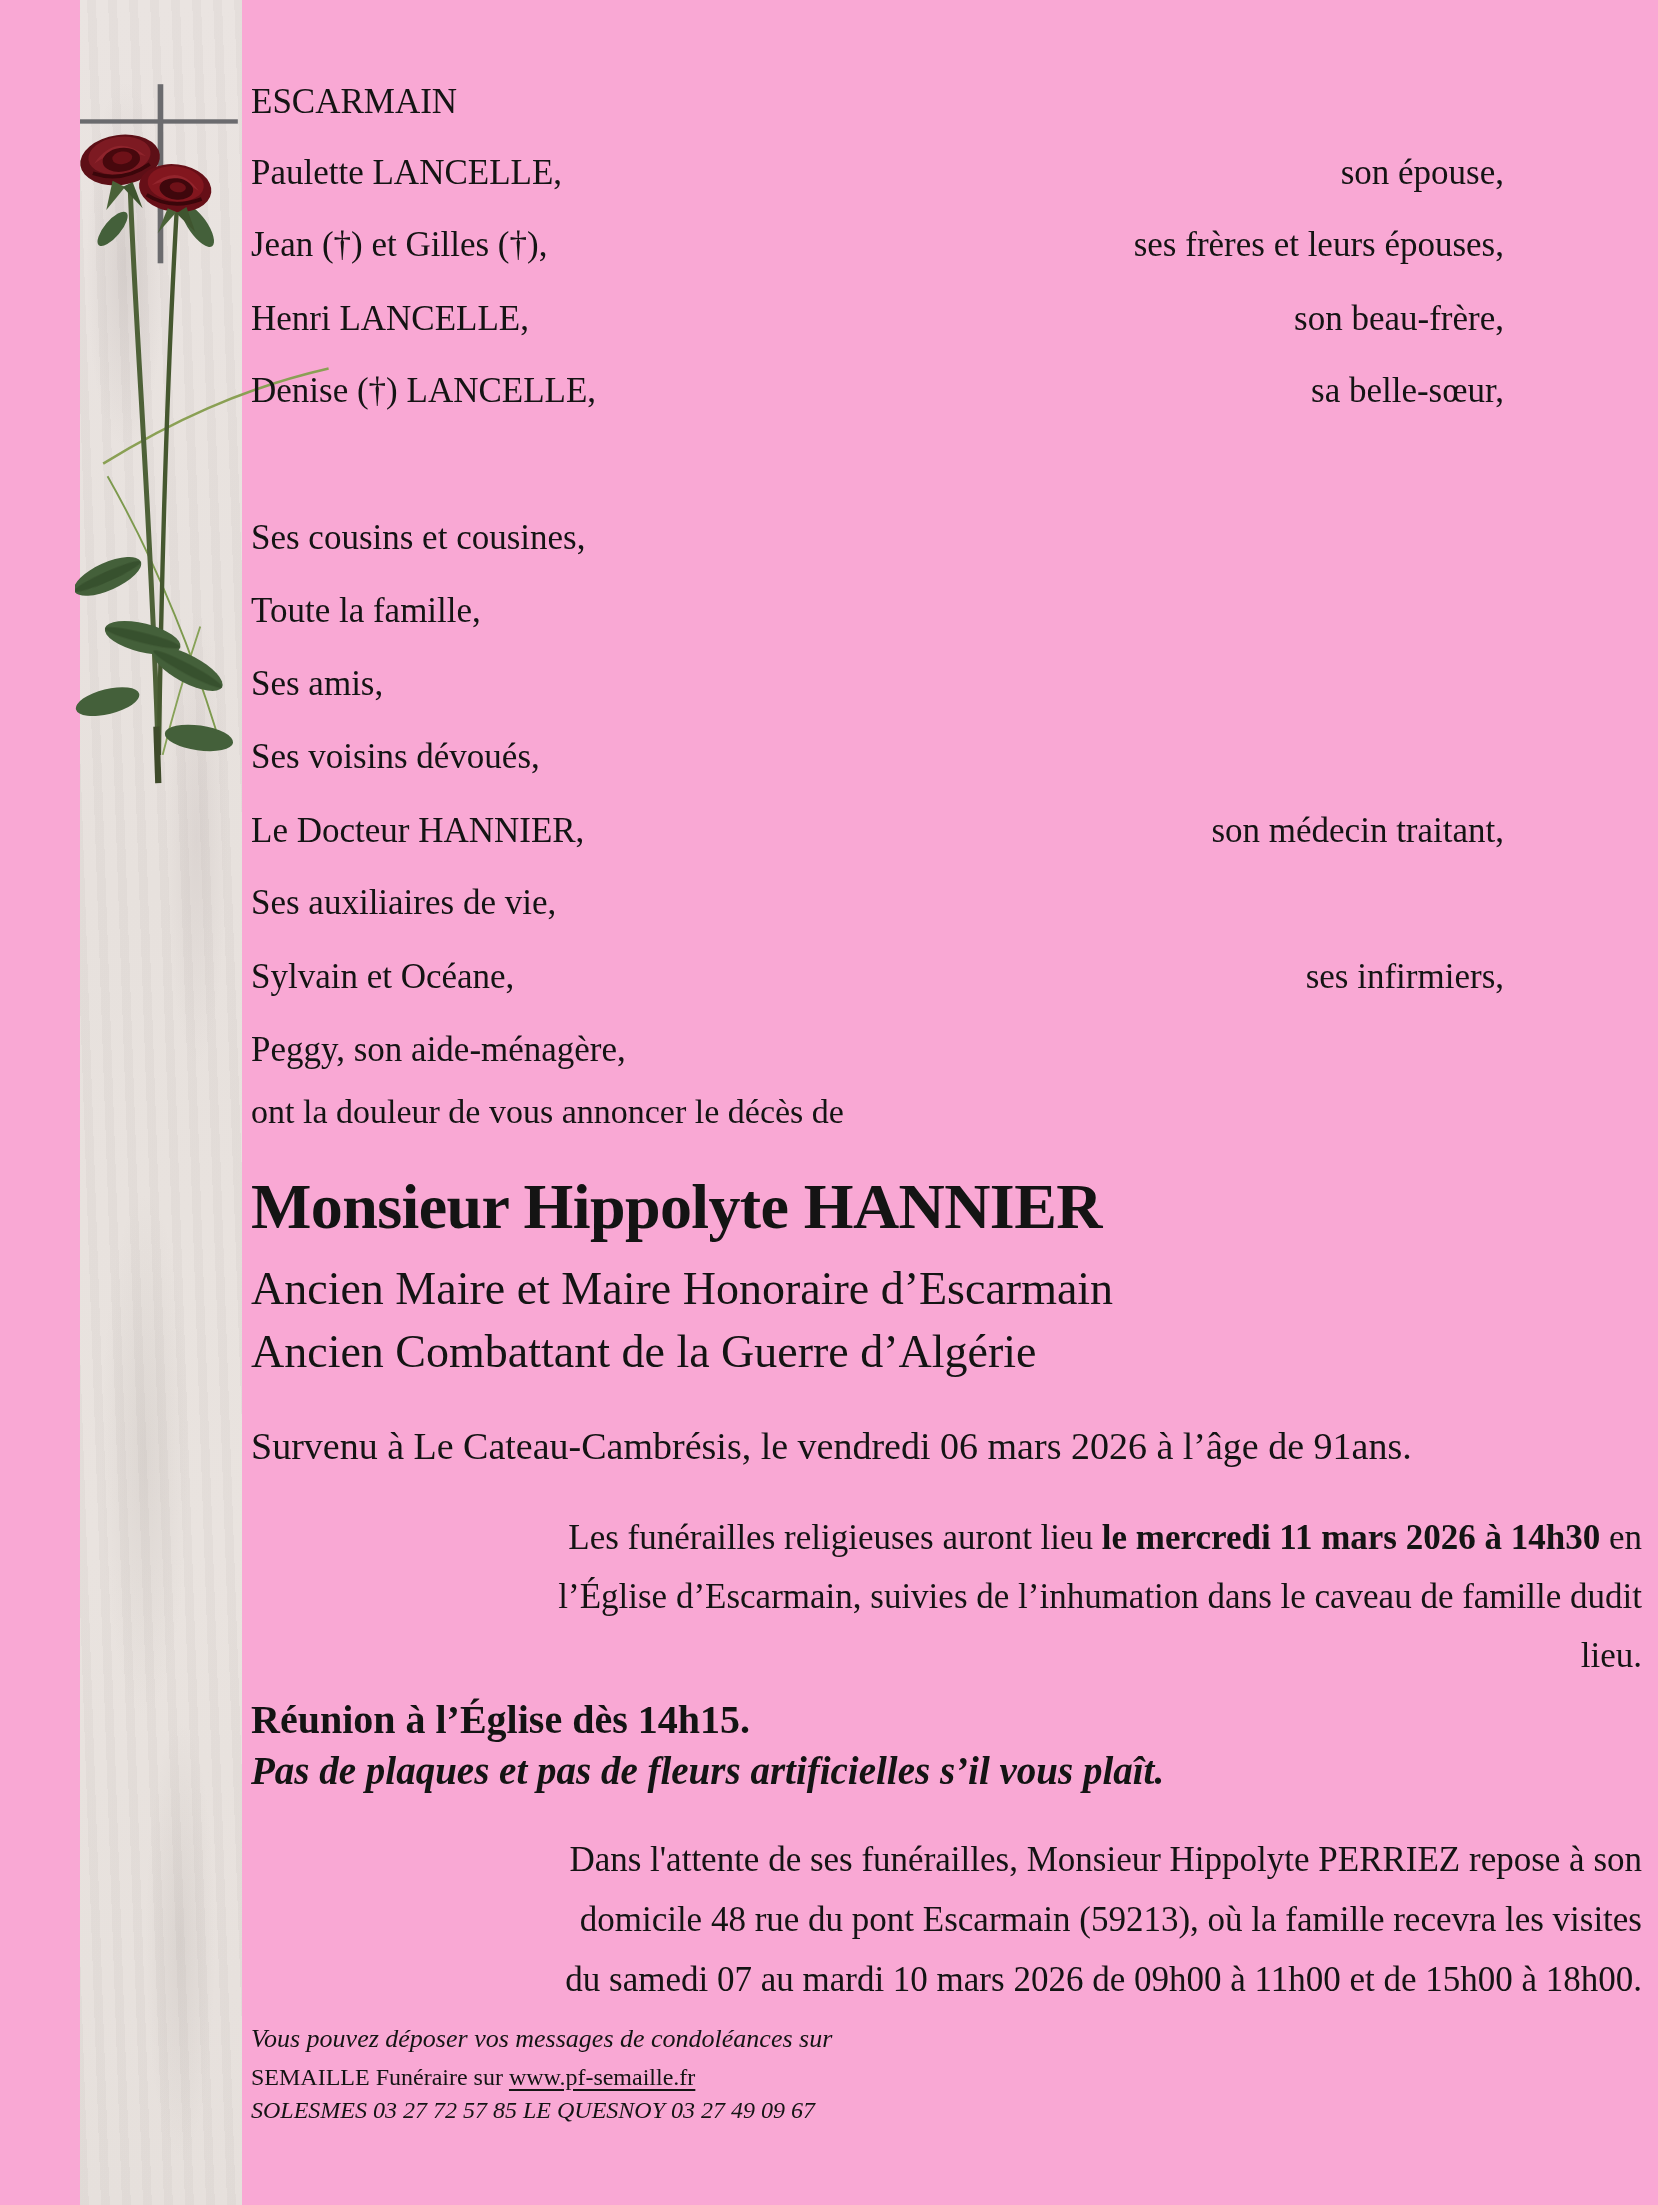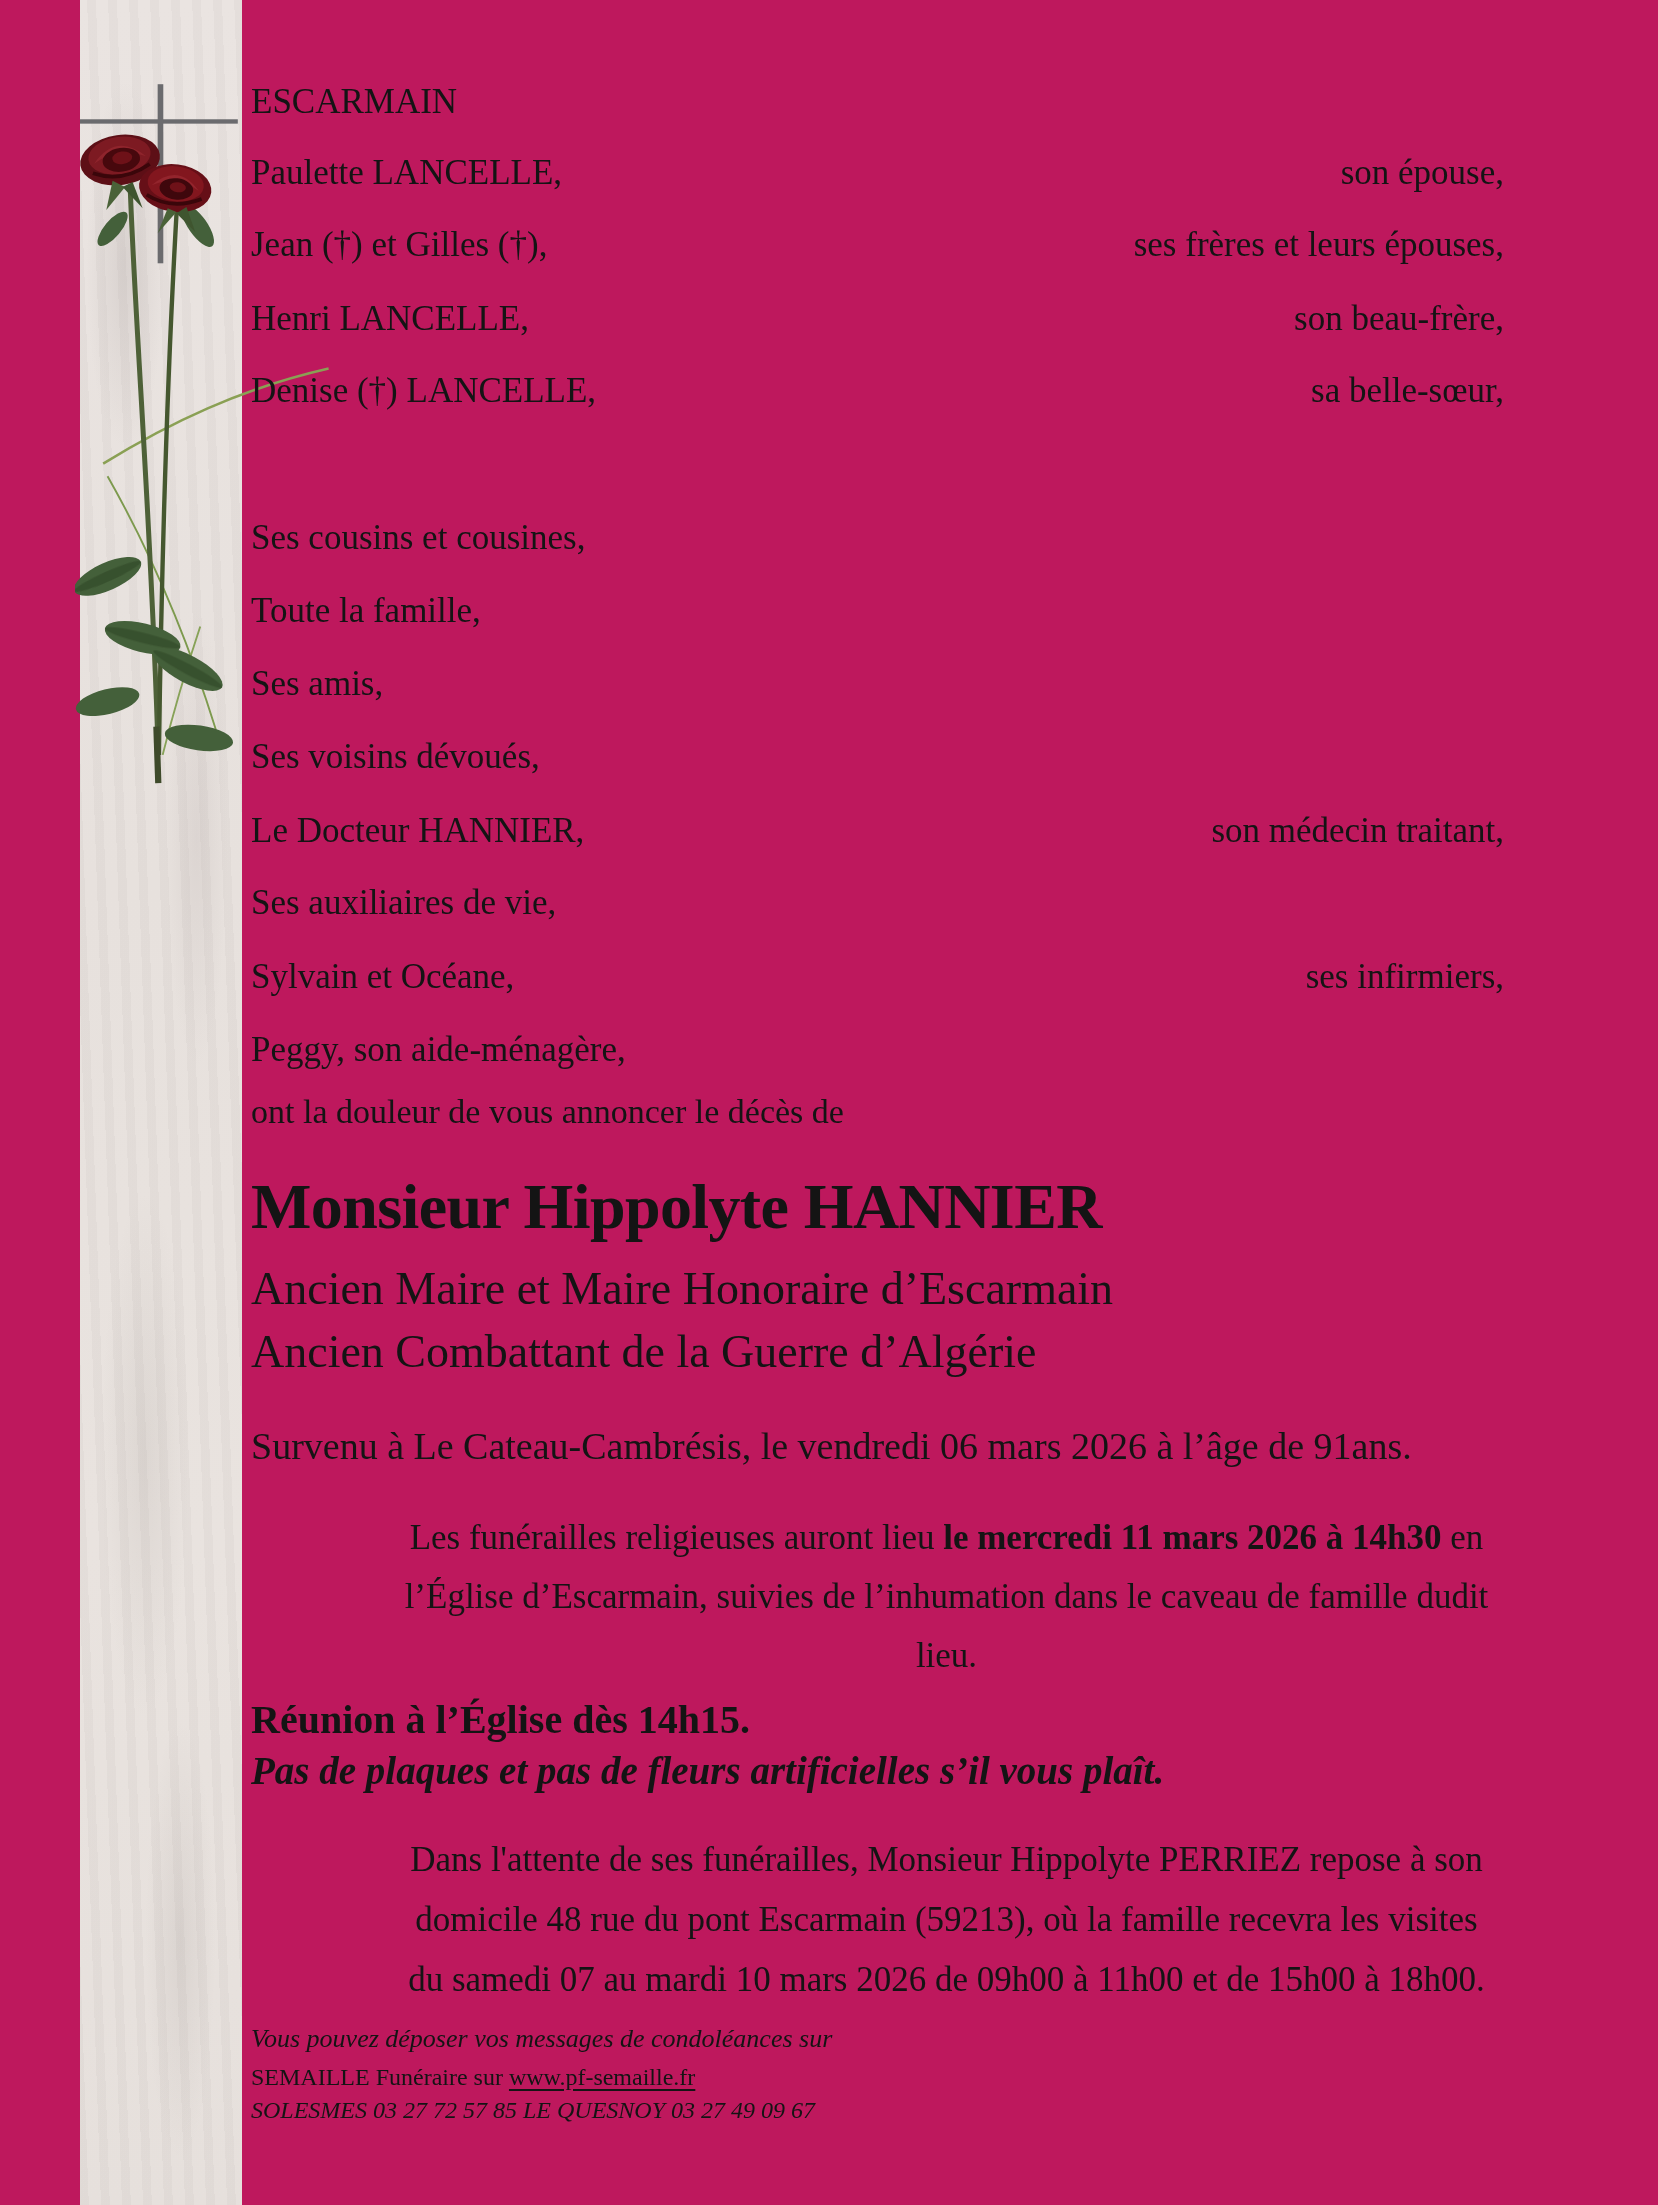--- a/index.html
+++ b/index.html
@@ -1,19 +1,19 @@
 <!DOCTYPE html>
 <html style="font-size:10px"><head>
 <meta charset="utf-8">
 <style>
   html,body{margin:0;padding:0;background:#ffffff;}
   .page{
     position:relative;
     width:1658px;height:2205px;
-    background:#be185d;
+    background:#f9a8d4;
     font-family:"Liberation Serif","DejaVu Serif",serif;
     color:#141414;
     overflow:hidden;
   }
   
   .marble{
     position:absolute;left:80px;top:0;width:162px;height:2205px;
     background:
       radial-gradient(ellipse 56px 263px at 28% 12%, rgba(150,140,138,.20), transparent 70%),
       radial-gradient(ellipse 44px 326px at 72% 38%, rgba(160,148,148,.16), transparent 70%),
@@ -24,21 +24,21 @@
   }
   .artwork{position:absolute;left:75px;top:75px;width:263px;height:721px;}
   .content{position:absolute;left:251px;top:0;width:1391px;height:2205px;}
   .row{position:absolute;left:0;width:100%;font-size:35px;line-height:1.2;white-space:nowrap;}
   .row .right{position:absolute;right:138px;top:0;}
   .center{position:absolute;left:0;width:100%;}
   .intro{font-size:34px;line-height:1.2;}
   .deceased{font-size:64px;line-height:1.1;font-weight:bold;letter-spacing:-0.6px;}
   .subtitle{font-size:46px;line-height:1.1;font-weight:normal;}
   .survenu{font-size:38px;line-height:1.2;}
-  .para{font-size:35px;line-height:59px;text-align:center;position:absolute;left:0;width:100%;}
+  .para{font-size:35px;line-height:59px;text-align:right;position:absolute;left:0;width:100%;}
   .reunion{font-size:40px;line-height:1.2;font-weight:bold;}
   .plaques{font-size:39px;line-height:1.2;font-weight:bold;font-style:italic;}
   .condole{font-size:26px;line-height:1.2;font-style:italic;}
   .semaille{font-size:24px;line-height:1.2;}
   .phones{font-size:24px;line-height:1.2;font-style:italic;}
   .b{font-weight:bold;}
   .u{text-decoration:underline;text-underline-offset:3.8px;text-decoration-thickness:1.9px;}
 </style>
 </head>
 <body>

